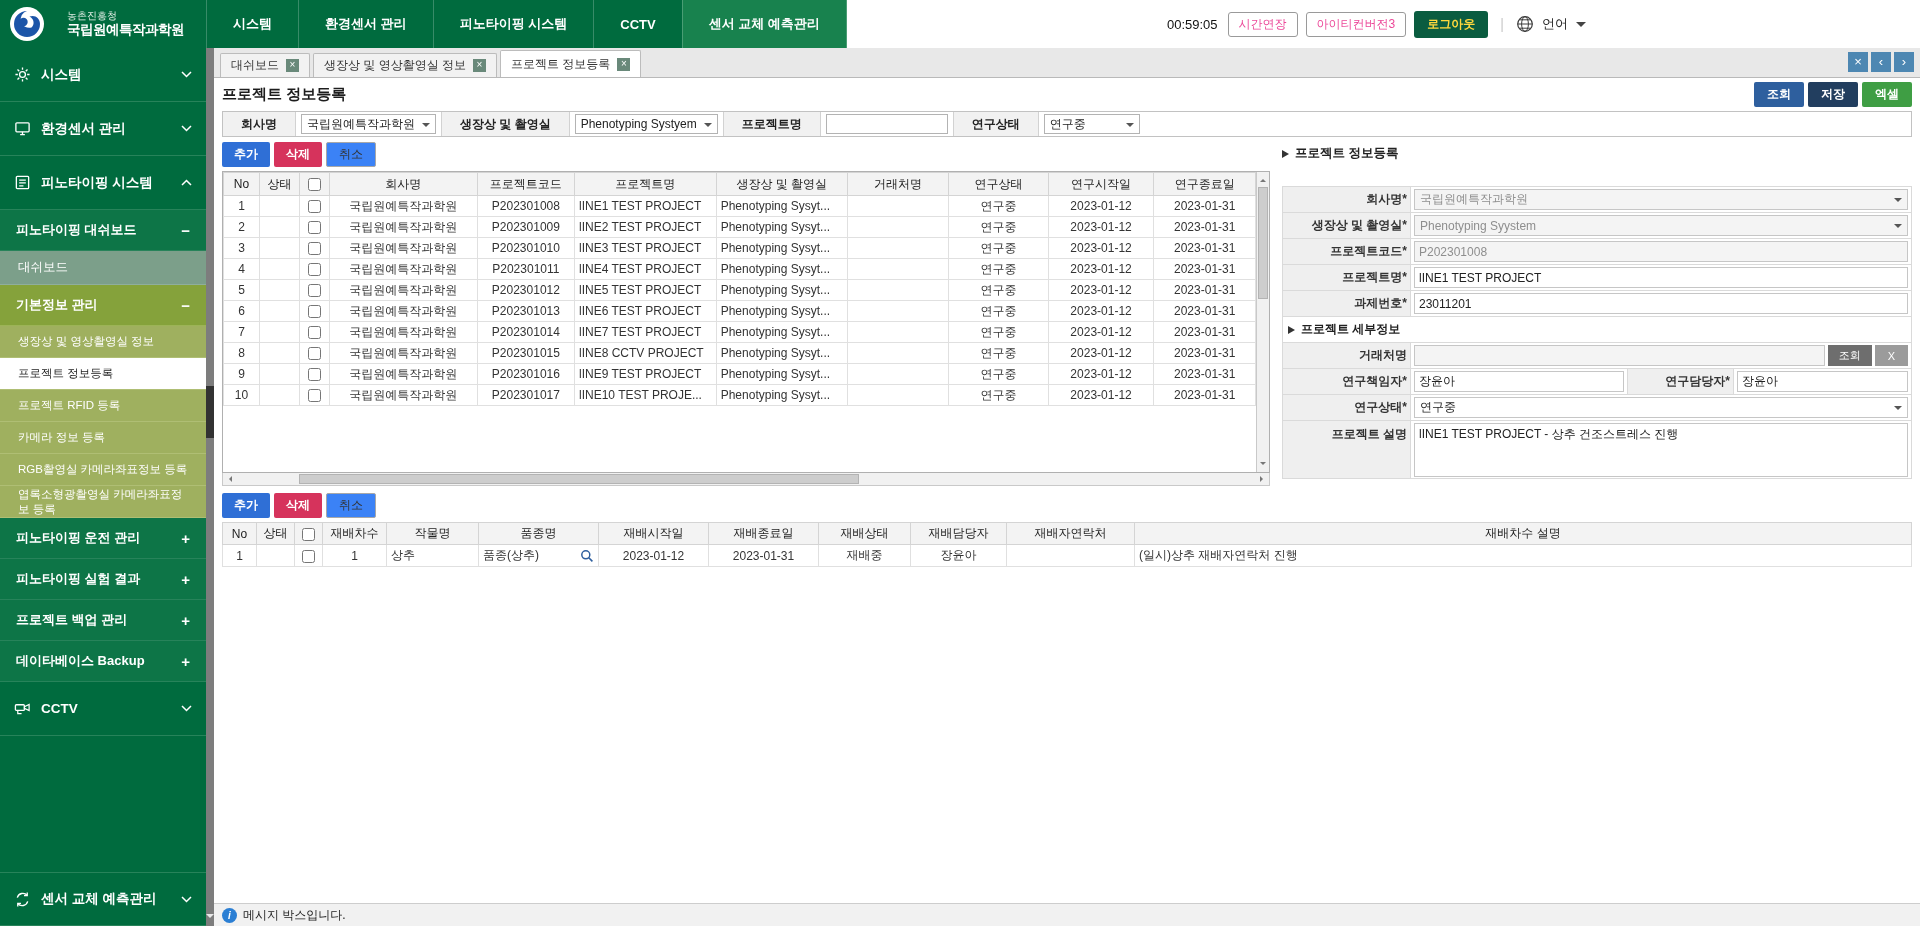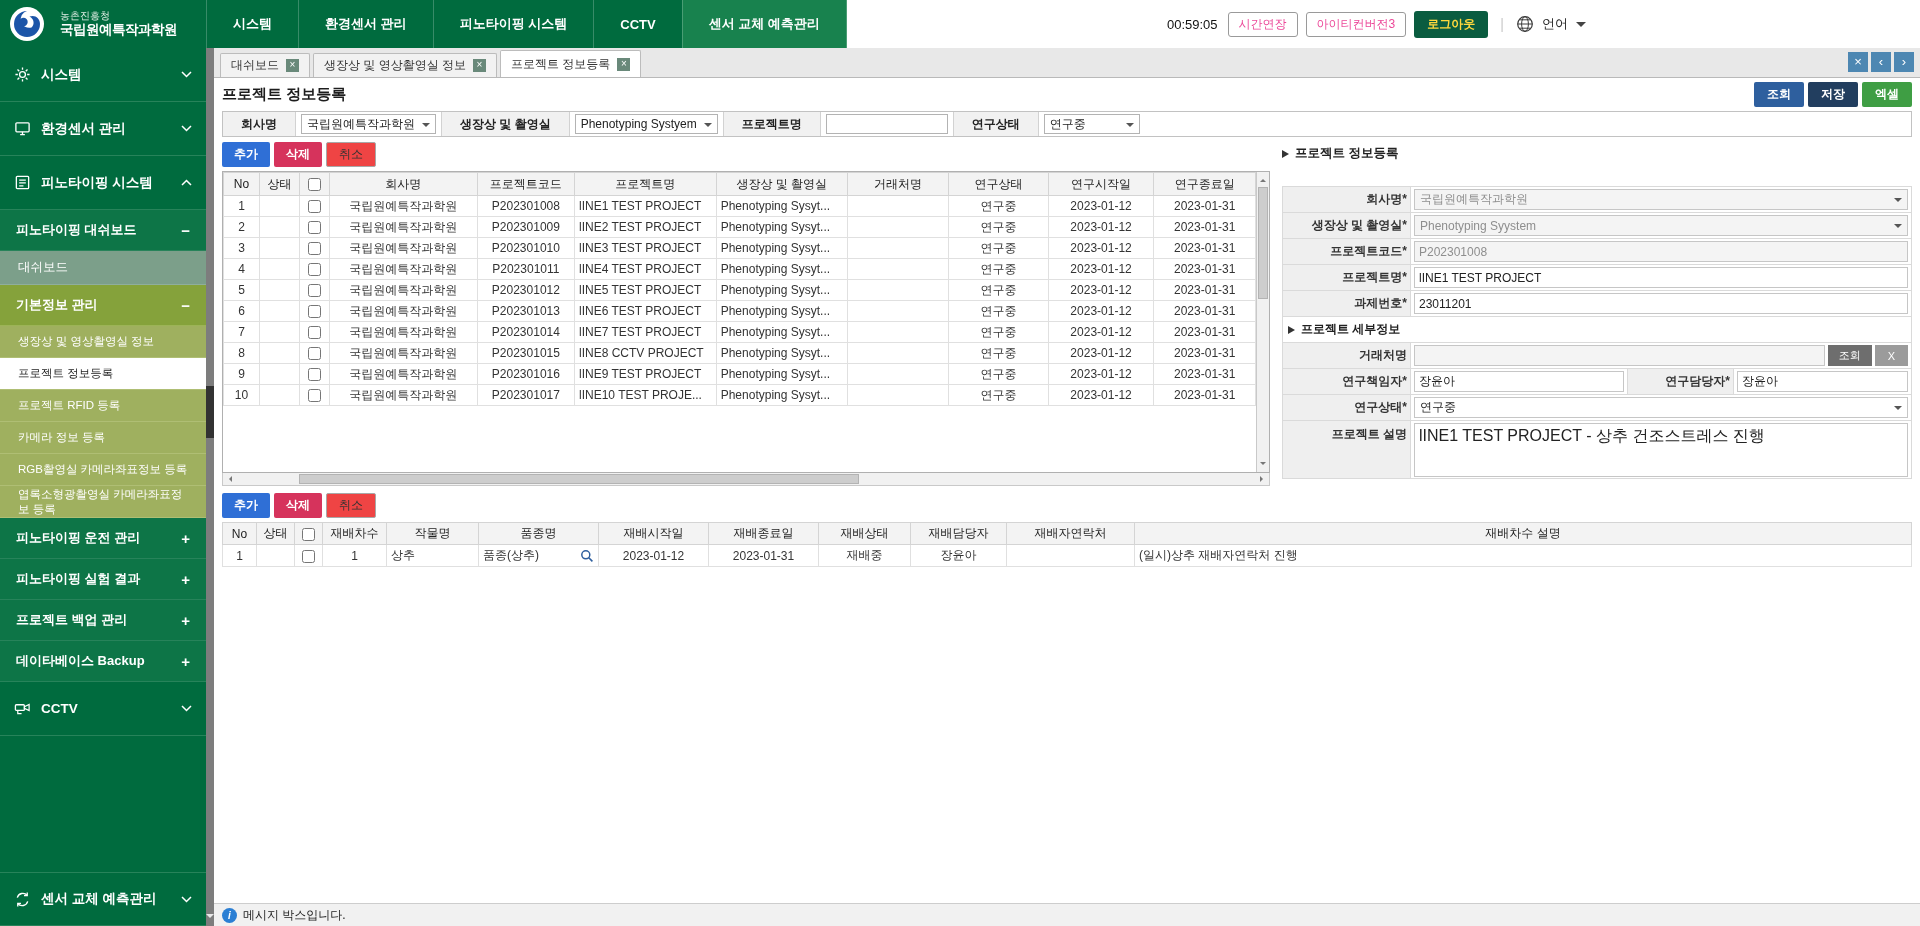--- a/index.html
+++ b/index.html
@@ -2,21 +2,21 @@
 <html><head>
 <meta charset="utf-8">
 <style>
   * { box-sizing: border-box; }
   html,body { margin:0; padding:0; width:1920px; height:926px; overflow:hidden;
     font-family:"Liberation Sans","DejaVu Sans",sans-serif; font-size:12px; color:#222; background:#fff; }
   .app { position:relative; width:1920px; height:926px; background:#fff; overflow:hidden; }
 
   
   .topbar { position:absolute; top:0; left:0; right:0; height:48px; display:flex; align-items:stretch; background:#fff; }
-  .brand { width:206px; background:#006b3e; display:flex; align-items:center; gap:16px; padding-left:10px; flex:none; }
+  .brand { width:206px; background:#006b3e; display:flex; align-items:center; gap:23px; padding-left:10px; flex:none; }
   .logo { width:34px; height:34px; flex:none; }
   .brand-txt { display:flex; flex-direction:column; line-height:1.15; }
   .brand-small { font-size:10px; color:#dcebe2; }
   .brand-large { font-size:13.5px; font-weight:bold; color:#fff; letter-spacing:-0.5px; }
   .topnav { display:flex; background:#006b3e; }
   .nav-item { display:flex; align-items:center; padding:0 26px; color:#fff; font-size:13px; font-weight:bold;
     border-left:1px solid rgba(255,255,255,.22); cursor:pointer; }
   .nav-item:last-child { border-right:1px solid rgba(255,255,255,.22); }
   .nav-item.active { background:#18824e; }
   .top-right { flex:1; display:flex; align-items:center; justify-content:center; gap:8px; padding-right:14px; background:#fff; }
@@ -76,21 +76,21 @@
   .inp { height:20px; border:1px solid #b3b3b3; font-size:12px; padding:0 4px; width:122px; font-family:inherit; }
   .f-end { flex:1; }
 
   .split { display:flex; margin-top:5px; padding:0 8px; gap:12px; flex:none; align-items:flex-start; }
   .left-col { width:1048px; flex:none; }
   .right-col { flex:1; min-width:0; }
 
   .actions { display:flex; gap:4px; margin-bottom:4px; }
   .btn.add { background:#2f6fd6; padding:4px 12px; }
   .btn.del { background:#d6335c; padding:3px 12px; }
-  .btn.cancel { background:#ef4444; color:#333; border:1px solid #a8a8a8; font-weight:normal; padding:3px 12px; }
+  .btn.cancel { background:#3b82f6; color:#333; border:1px solid #a8a8a8; font-weight:normal; padding:3px 12px; }
 
   .grid-box { border:1px solid #b0b0b0; height:302px; position:relative; overflow:hidden; background:#fff; }
   table.grid { border-collapse:collapse; width:calc(100% - 13px); table-layout:fixed; font-size:12px; }
   table.grid th { background:#f3f3f3; border:1px solid #d4d4d4; height:23px; font-weight:normal; color:#222; padding:0 2px; overflow:hidden; white-space:nowrap; }
   table.grid td { border:1px solid #e0e0e0; height:21px; text-align:center; padding:0 4px; color:#333; overflow:hidden; white-space:nowrap; text-overflow:ellipsis; background:#fff; }
   td.c-no, th.c-no { background:#eef1f6; }
   td.c-status { background:#fbf4db; }
   .ta-l { text-align:left !important; }
   input.chk { width:13px; height:13px; margin:0; vertical-align:middle; }
 
@@ -118,21 +118,21 @@
   .fsel:after { content:""; position:absolute; right:5px; top:8px; border:4px solid transparent; border-top-color:#555; }
   .sec-cell { font-weight:bold; background:#fff; padding-left:5px !important; }
   .sec-inner { display:flex; align-items:center; gap:6px; }
   .client-flex { display:flex; gap:3px; align-items:center; }
   .client-flex input { flex:1; }
   .btn-mini { border:none; color:#fff; font-size:11px; height:21px; padding:0 11px; cursor:pointer; font-family:inherit; flex:none; }
   .btn-mini.g1 { background:#6e6e6e; }
   .btn-mini.g2 { background:#9b9b9b; padding:0 13px; }
   .datebox { border:1px solid #c6c6c6; height:21px; display:flex; align-items:center; background:#fff; padding:0 4px; }
   .datebox .dtext { flex:1; text-align:center; }
-  textarea.desc { width:100%; height:54px; border:1px solid #c6c6c6; resize:none; font-family:inherit; font-size:16px; padding:2px 4px; color:#222; display:block; }
+  textarea.desc { width:100%; height:54px; border:1px solid #c6c6c6; resize:none; font-family:inherit; font-size:12px; padding:2px 4px; color:#222; display:block; }
 
   
   .sub-section { margin:7px 8px 0; flex:none; }
   table.sub { width:100%; border-collapse:collapse; table-layout:fixed; font-size:12px; }
   table.sub th { background:#f3f3f3; border:1px solid #d4d4d4; height:22px; font-weight:normal; color:#222; padding:0 2px; white-space:nowrap; overflow:hidden; }
   table.sub td { border:1px solid #e0e0e0; height:22px; text-align:center; padding:0 4px; color:#333; white-space:nowrap; overflow:hidden; background:#fff; }
   .variety-cell { display:flex; align-items:center; height:100%; }
   .variety-cell span { flex:1; text-align:left; }
 
   .statusbar { margin-top:auto; height:23px; flex:none; background:#f1f1f1; border-top:1px solid #cdcdcd; display:flex; align-items:center; gap:6px; padding:0 8px; font-size:12px; color:#222; }

